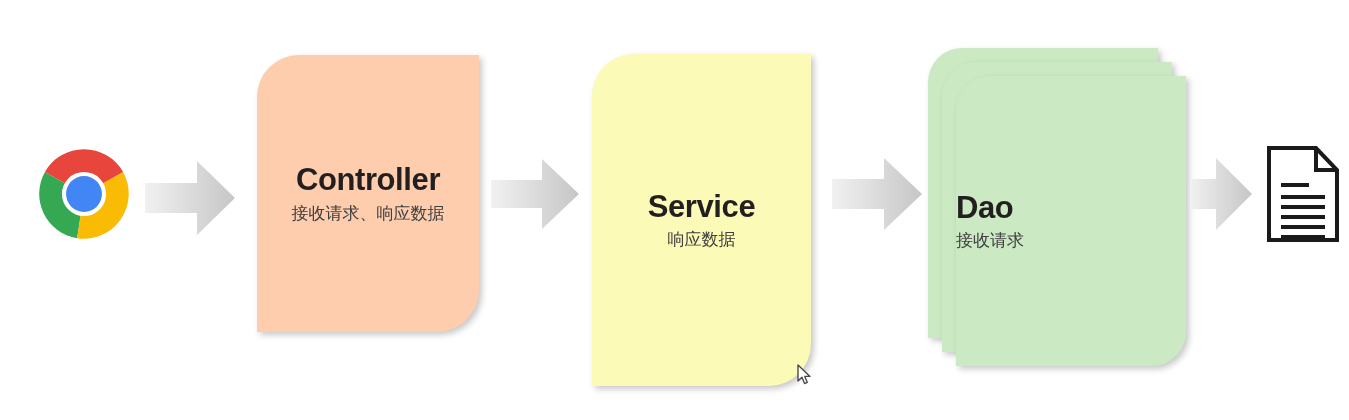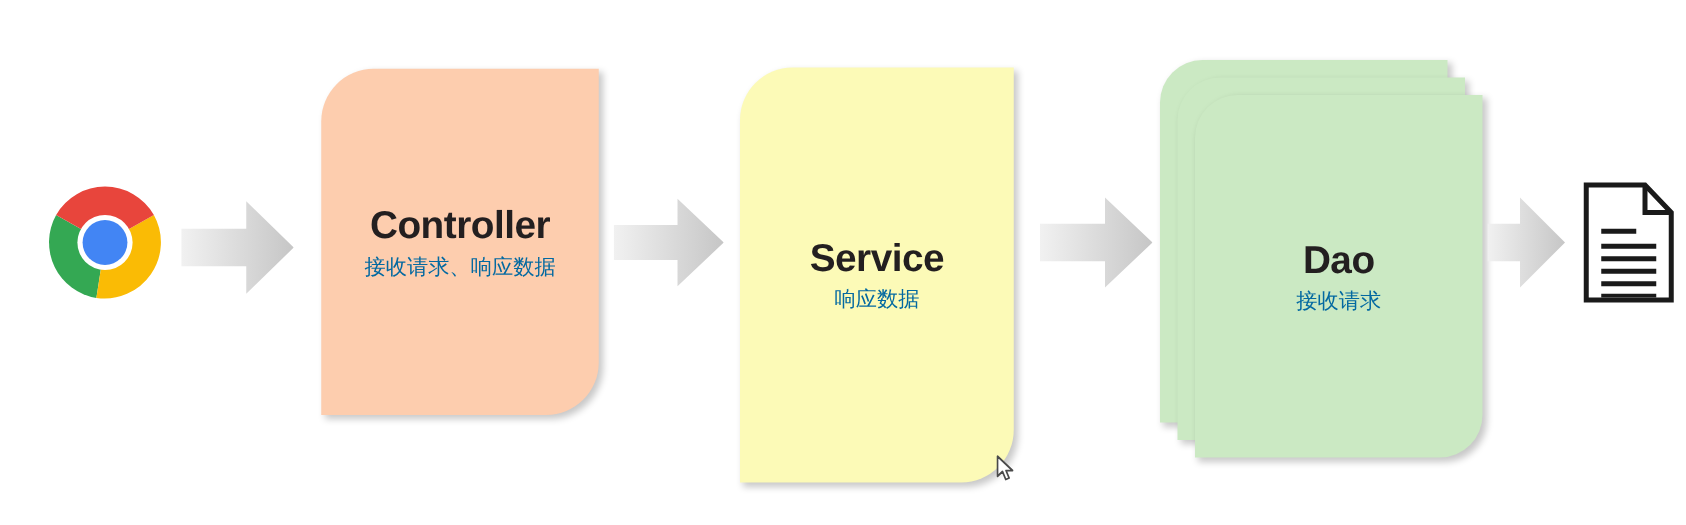--- a/index.html
+++ b/index.html
@@ -65,21 +65,21 @@
   .box-title {
     font-size: 31px;
     font-weight: bold;
     color: #231f20;
     line-height: 1.15;
     letter-spacing: -0.4px;
     white-space: nowrap;
   }
   .box-subtitle {
     font-size: 17px;
-    color: #0369a1;
+    color: #404040;
     line-height: 1.3;
     margin-top: 5px;
     white-space: nowrap;
   }
 
   
   .stack-wrap {
     position: absolute;
     left: 928px;
     top: 48px;
@@ -93,21 +93,20 @@
     height: 290px;
     background: #cbe9c3;
     border-radius: 34px 0 34px 0;
     box-shadow: 3px 3px 6px rgba(0,0,0,0.22);
   }
   .stack-card-1 { left: 0px;  top: 0px;  }
   .stack-card-2 { left: 14px; top: 14px; }
   .stack-card-3 { left: 28px; top: 28px;
     display: flex;
     flex-direction: column;
-    align-items: center;
     justify-content: center;
   }
 
   
   .document-icon {
     position: absolute;
     left: 1266px;
     top: 145px;
     width: 74px;
     height: 98px;

